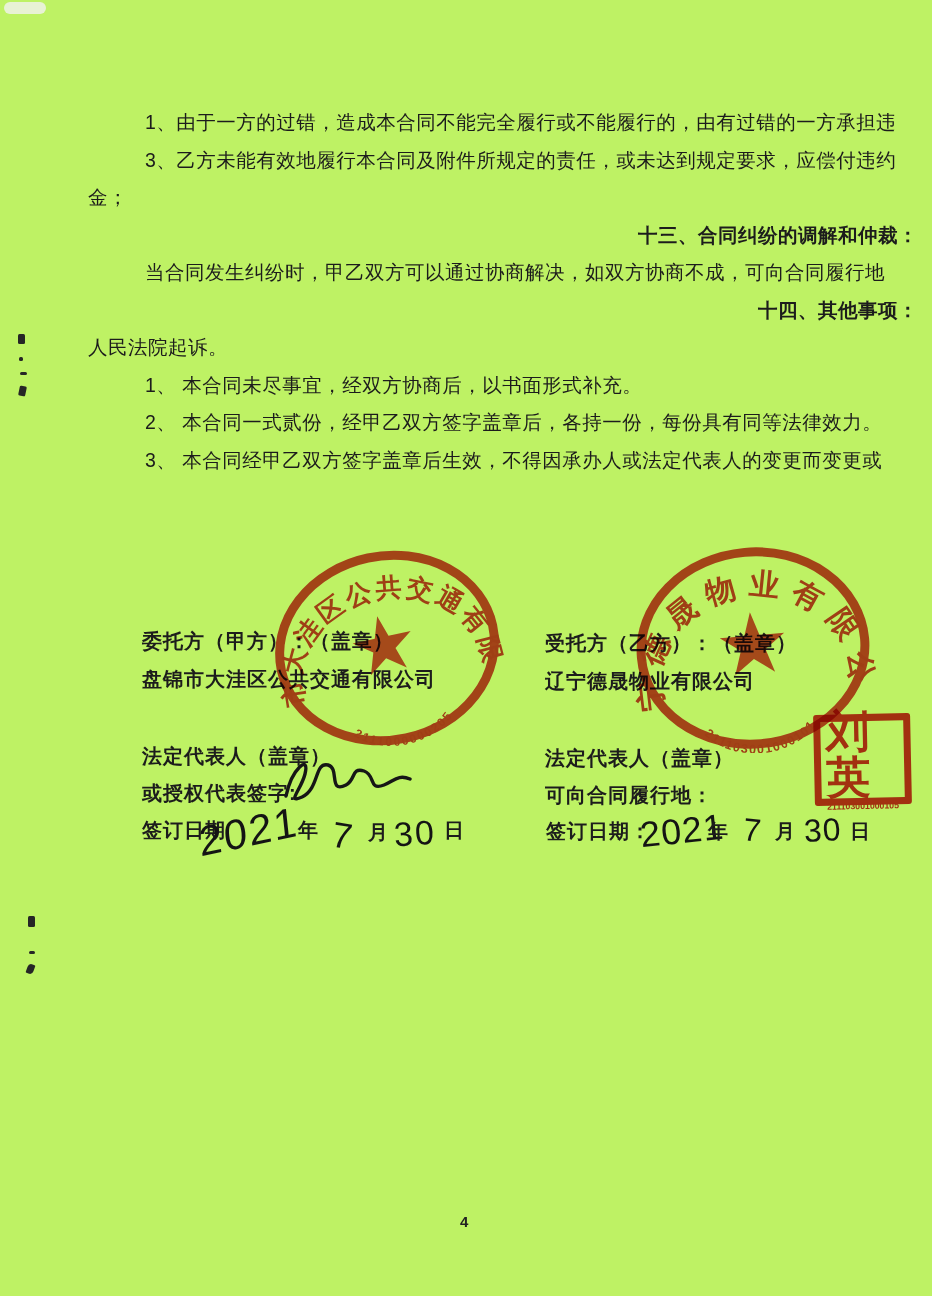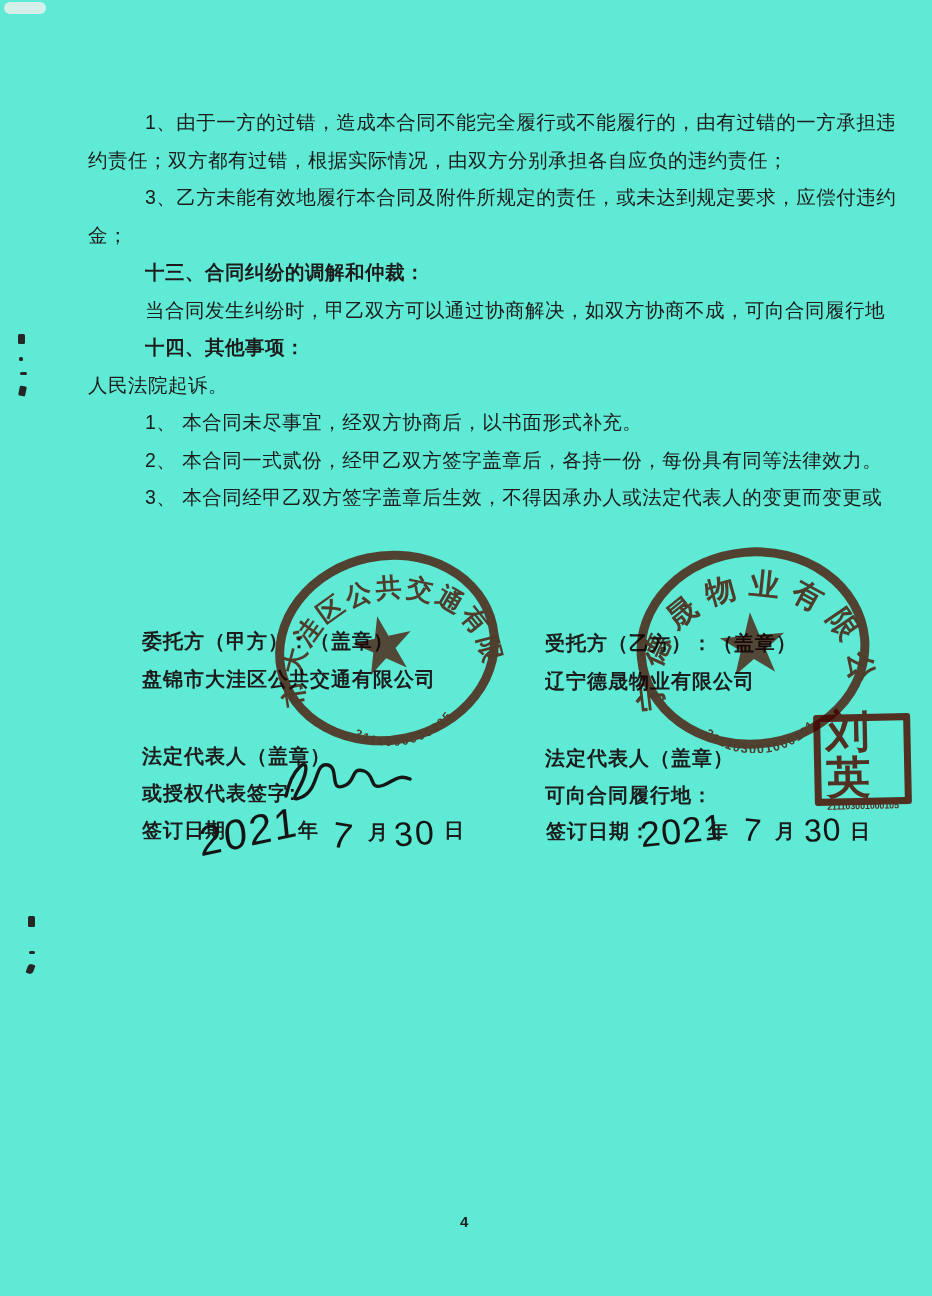--- a/index.html
+++ b/index.html
@@ -1,26 +1,26 @@
 <!DOCTYPE html>
 <html><head>
 <meta charset="utf-8">
 <style>
   html,body{margin:0;padding:0;background:#e9e9e9;}
   .page{
     position:relative;width:932px;height:1296px;margin:0 auto;
-    background:#5eead4;overflow:hidden;
+    background:#bef264;overflow:hidden;
     font-family:"Liberation Sans",sans-serif;color:#1c1c1c;
   }
   .abs{position:absolute;white-space:nowrap;}
   
   .body-text{position:absolute;left:88px;top:104px;width:830px;font-size:19.5px;}
   .line{height:37.5px;line-height:37.5px;white-space:nowrap;letter-spacing:.5px;}
   .indent{padding-left:57px;}
-  .bold{font-weight:bold;}
+  .bold{font-weight:bold;text-align:right;}
   
   .sig-label{font-size:20px;font-weight:bold;letter-spacing:1px;}
   .hand{font-weight:400;color:#141414;}
   
   .stamp{mix-blend-mode:multiply;opacity:.93;}
   .seal-square{
     position:absolute;left:814px;top:714px;width:83px;height:77px;
     border:7px solid #d8281b;border-radius:3px;transform:rotate(-1.2deg);
     display:flex;flex-direction:column;align-items:center;justify-content:center;
     mix-blend-mode:multiply;opacity:.95;background:rgba(255,255,255,0);
@@ -35,21 +35,20 @@
 </style>
 </head>
 <body>
 
 <div class="page">
 
   <div class="blob"></div>
 
   <div class="body-text">
     <div class="line indent">1、由于一方的过错，造成本合同不能完全履行或不能履行的，由有过错的一方承担违</div>
-    <div class="line">约责任；双方都有过错，根据实际情况，由双方分别承担各自应负的违约责任；</div>
     <div class="line indent">3、乙方未能有效地履行本合同及附件所规定的责任，或未达到规定要求，应偿付违约</div>
     <div class="line">金；</div>
     <div class="line indent bold">十三、合同纠纷的调解和仲裁：</div>
     <div class="line indent">当合同发生纠纷时，甲乙双方可以通过协商解决，如双方协商不成，可向合同履行地</div>
     <div class="line indent bold">十四、其他事项：</div>
     <div class="line">人民法院起诉。</div>
     <div class="line indent">1、 本合同未尽事宜，经双方协商后，以书面形式补充。</div>
     <div class="line indent">2、 本合同一式贰份，经甲乙双方签字盖章后，各持一份，每份具有同等法律效力。</div>
     <div class="line indent">3、 本合同经甲乙双方签字盖章后生效，不得因承办人或法定代表人的变更而变更或</div>
   </div>

